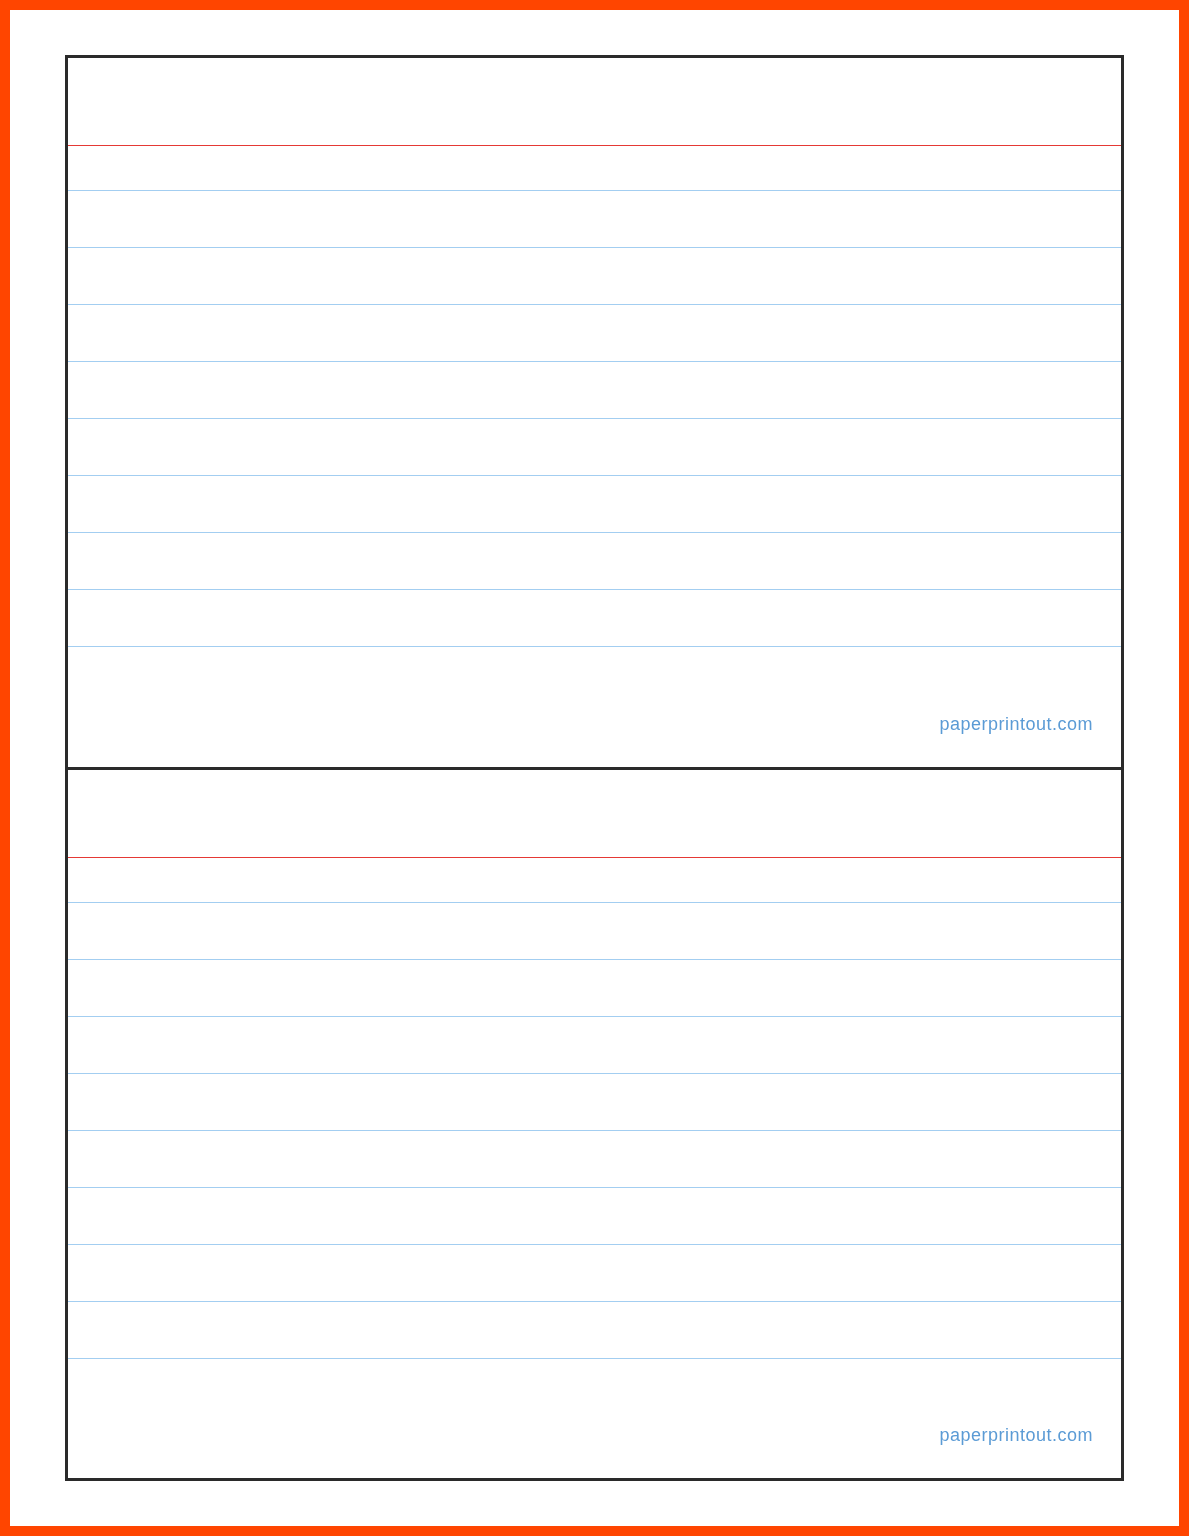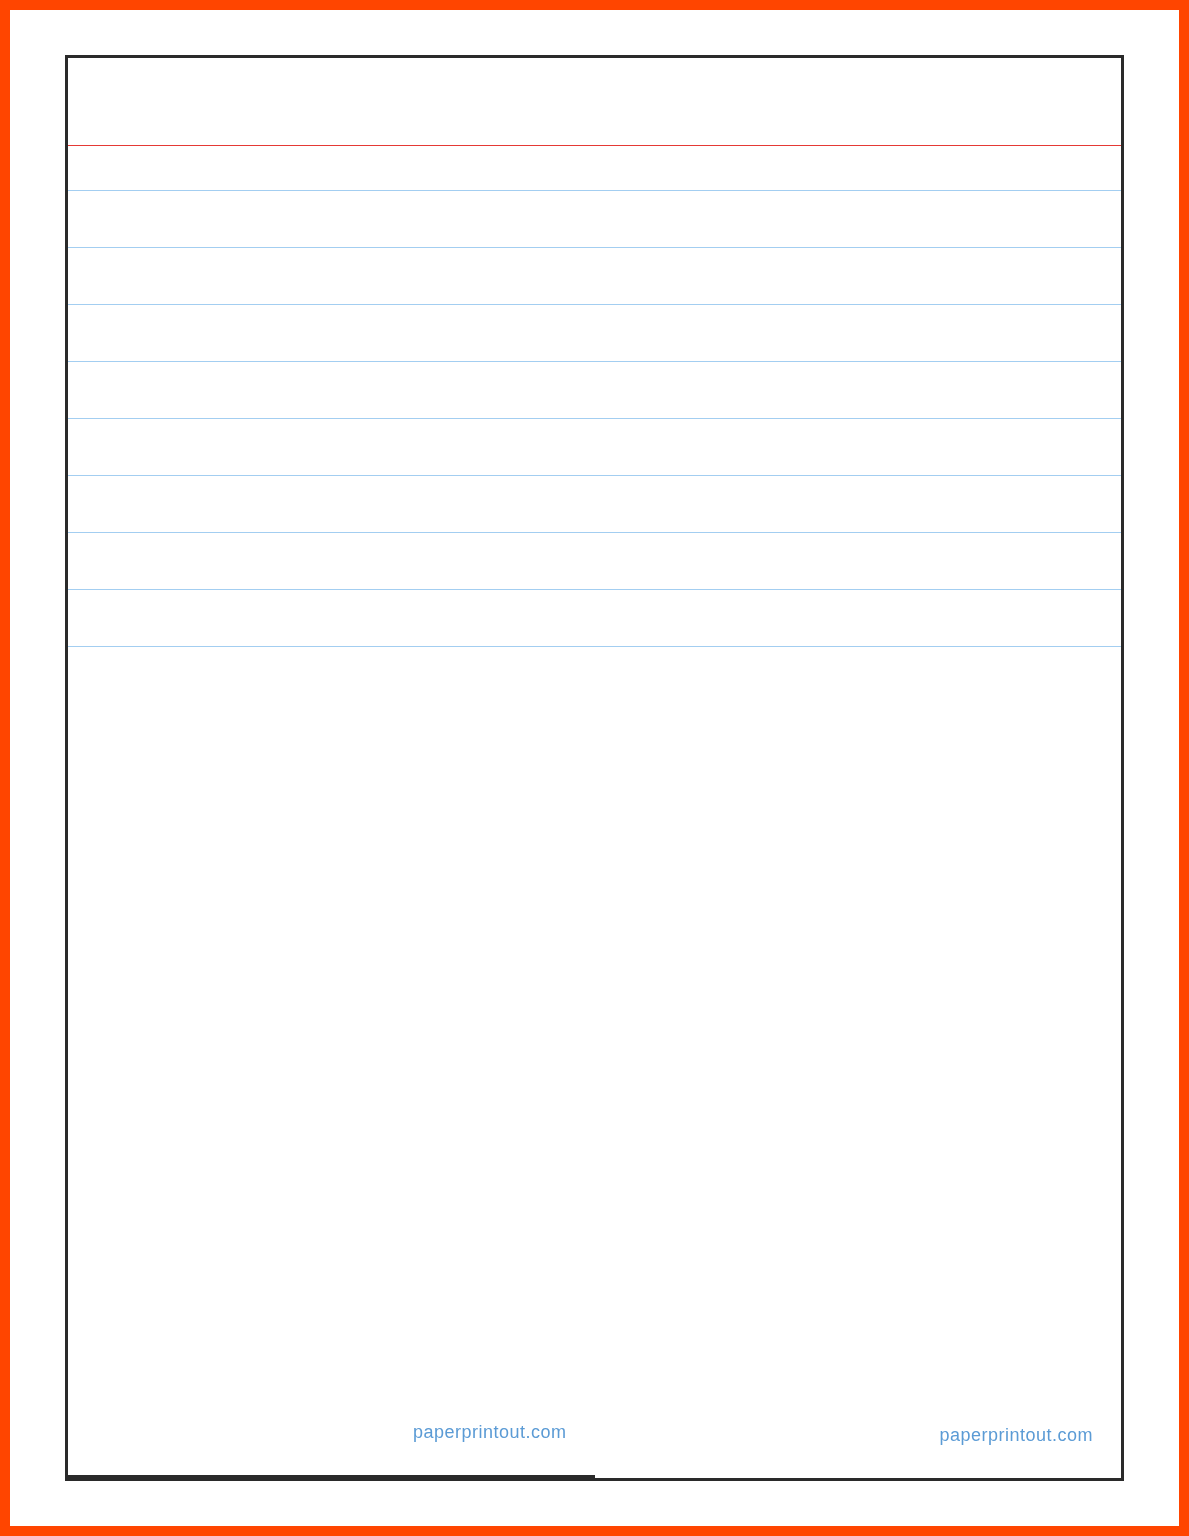--- a/index.html
+++ b/index.html
@@ -13,21 +13,21 @@
       background: #ffffff;
       border: 10px solid #ff4500;
       padding: 45px 55px;
       font-family: Arial, sans-serif;
     }
     .cards-container {
       width: 100%;
       height: 100%;
       border: 3px solid #2a2a2a;
       display: flex;
-      flex-direction: row;
+      flex-direction: column;
     }
     .index-card {
       flex: 1;
       position: relative;
       background: #ffffff;
     }
     .index-card:first-child {
       border-bottom: 3px solid #2a2a2a;
     }
     .card-header {

